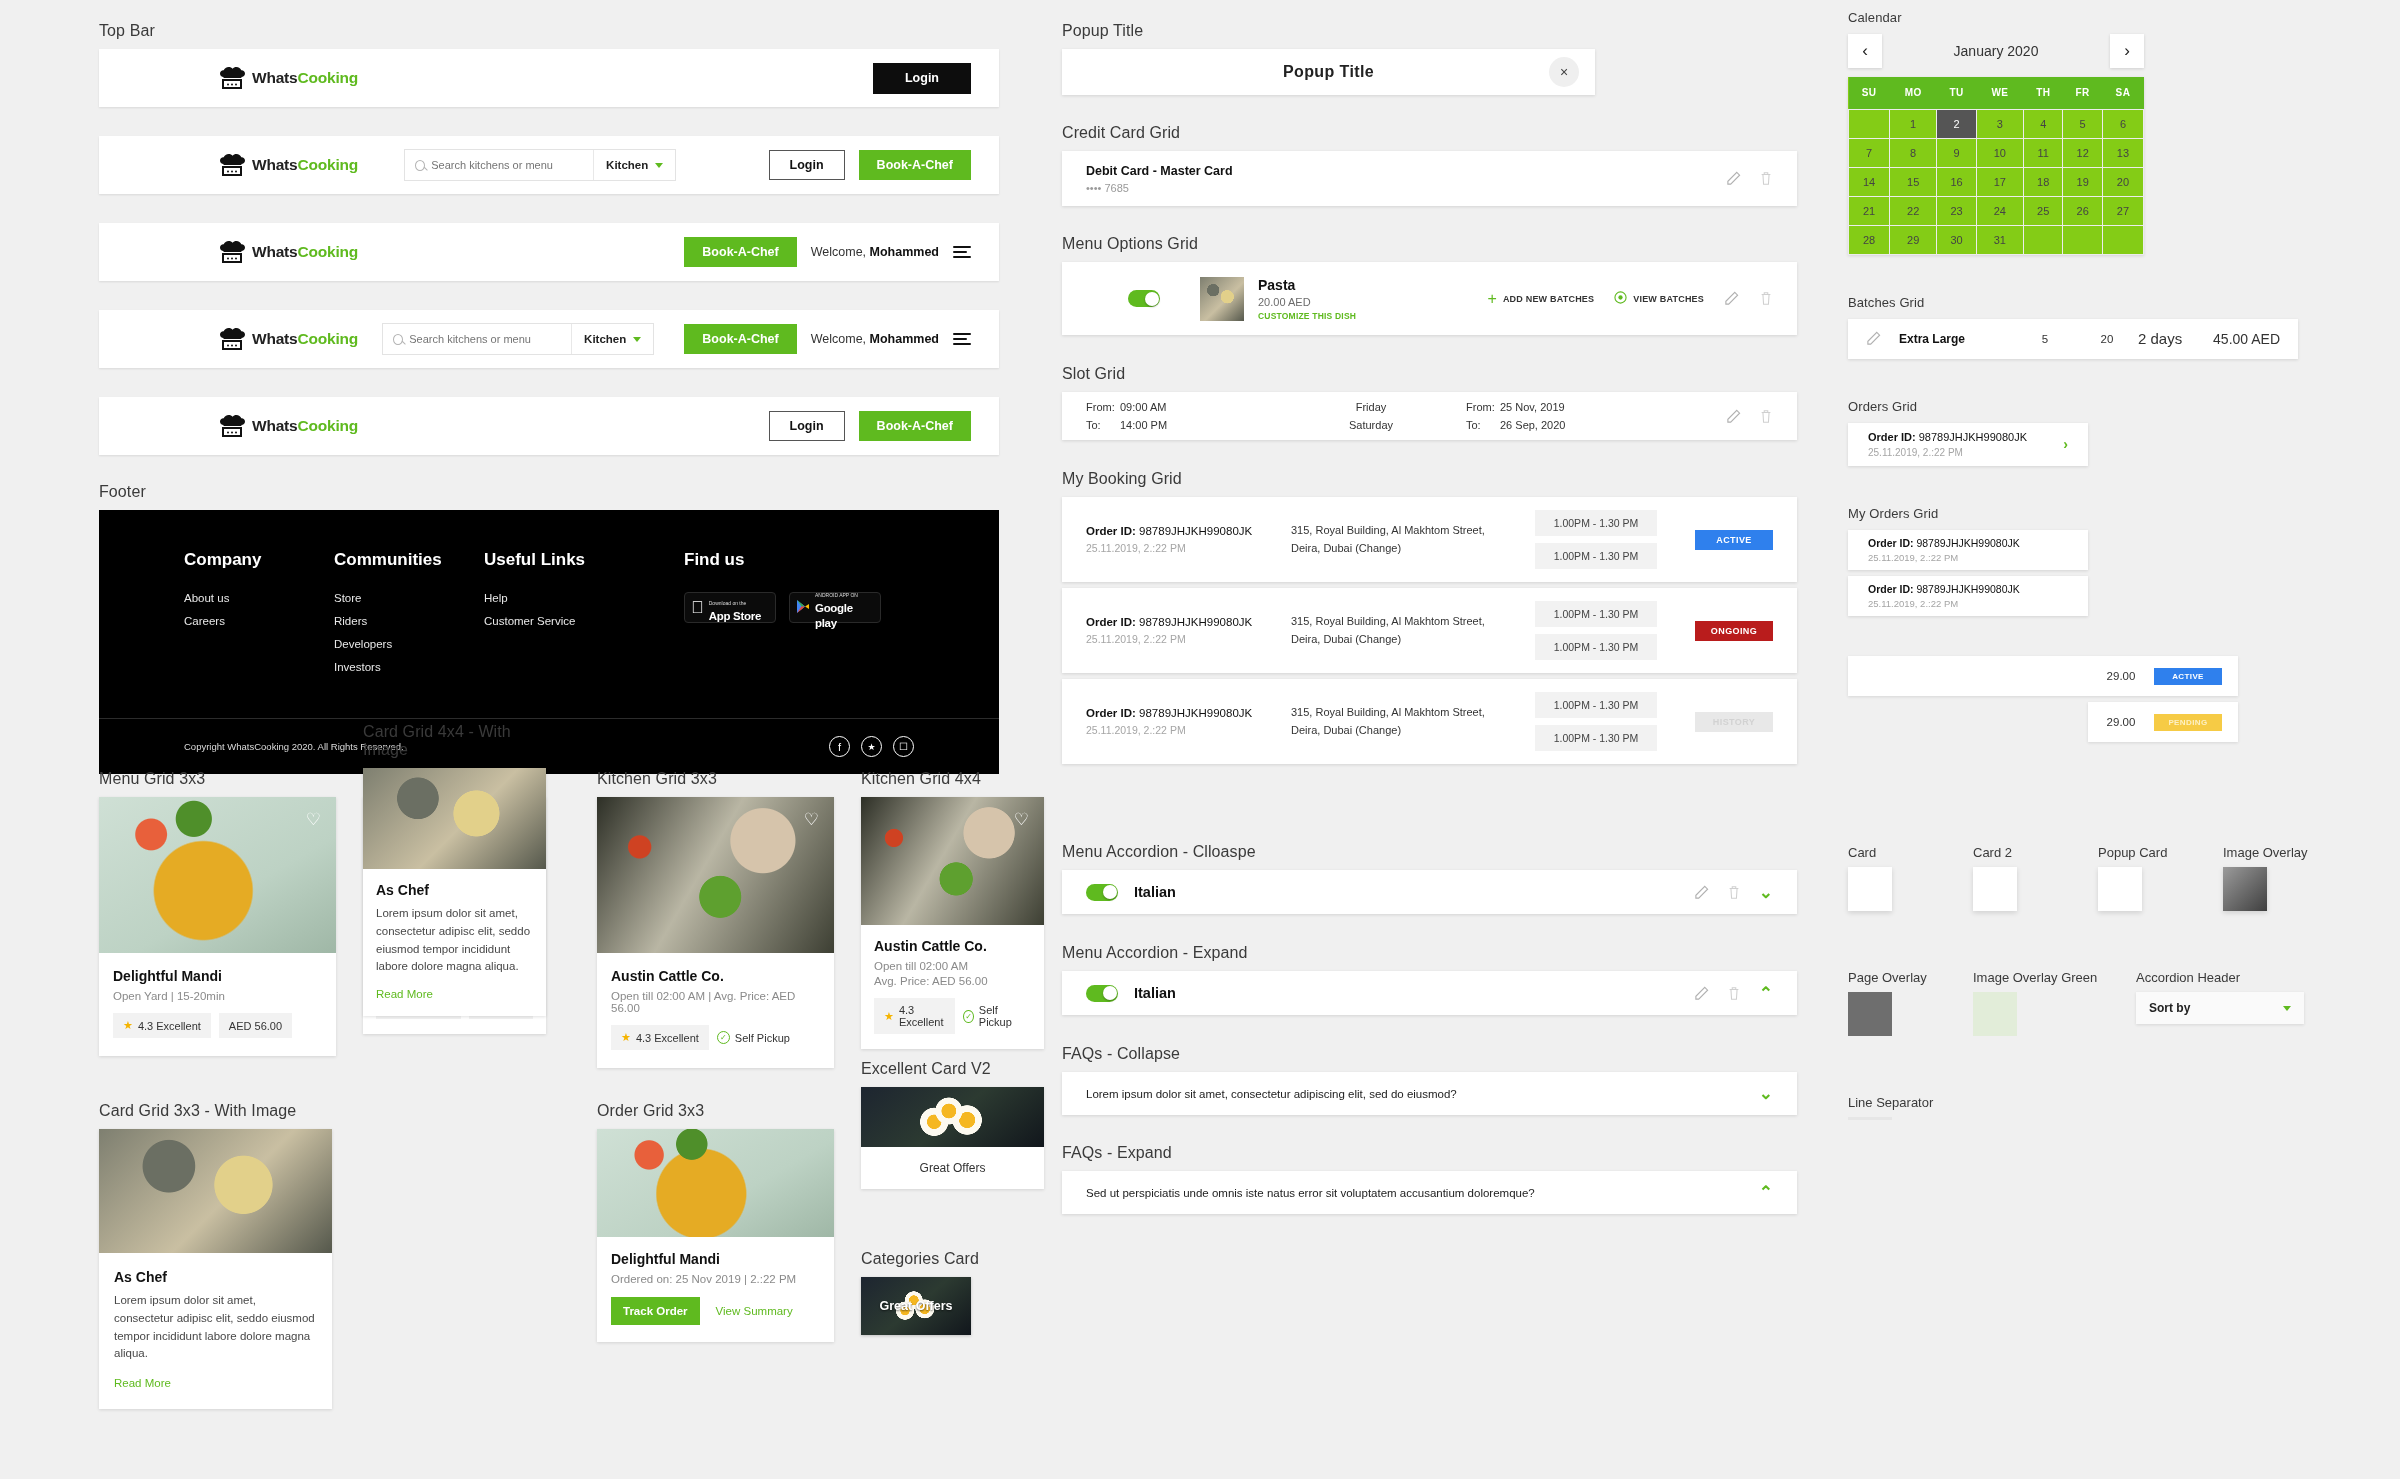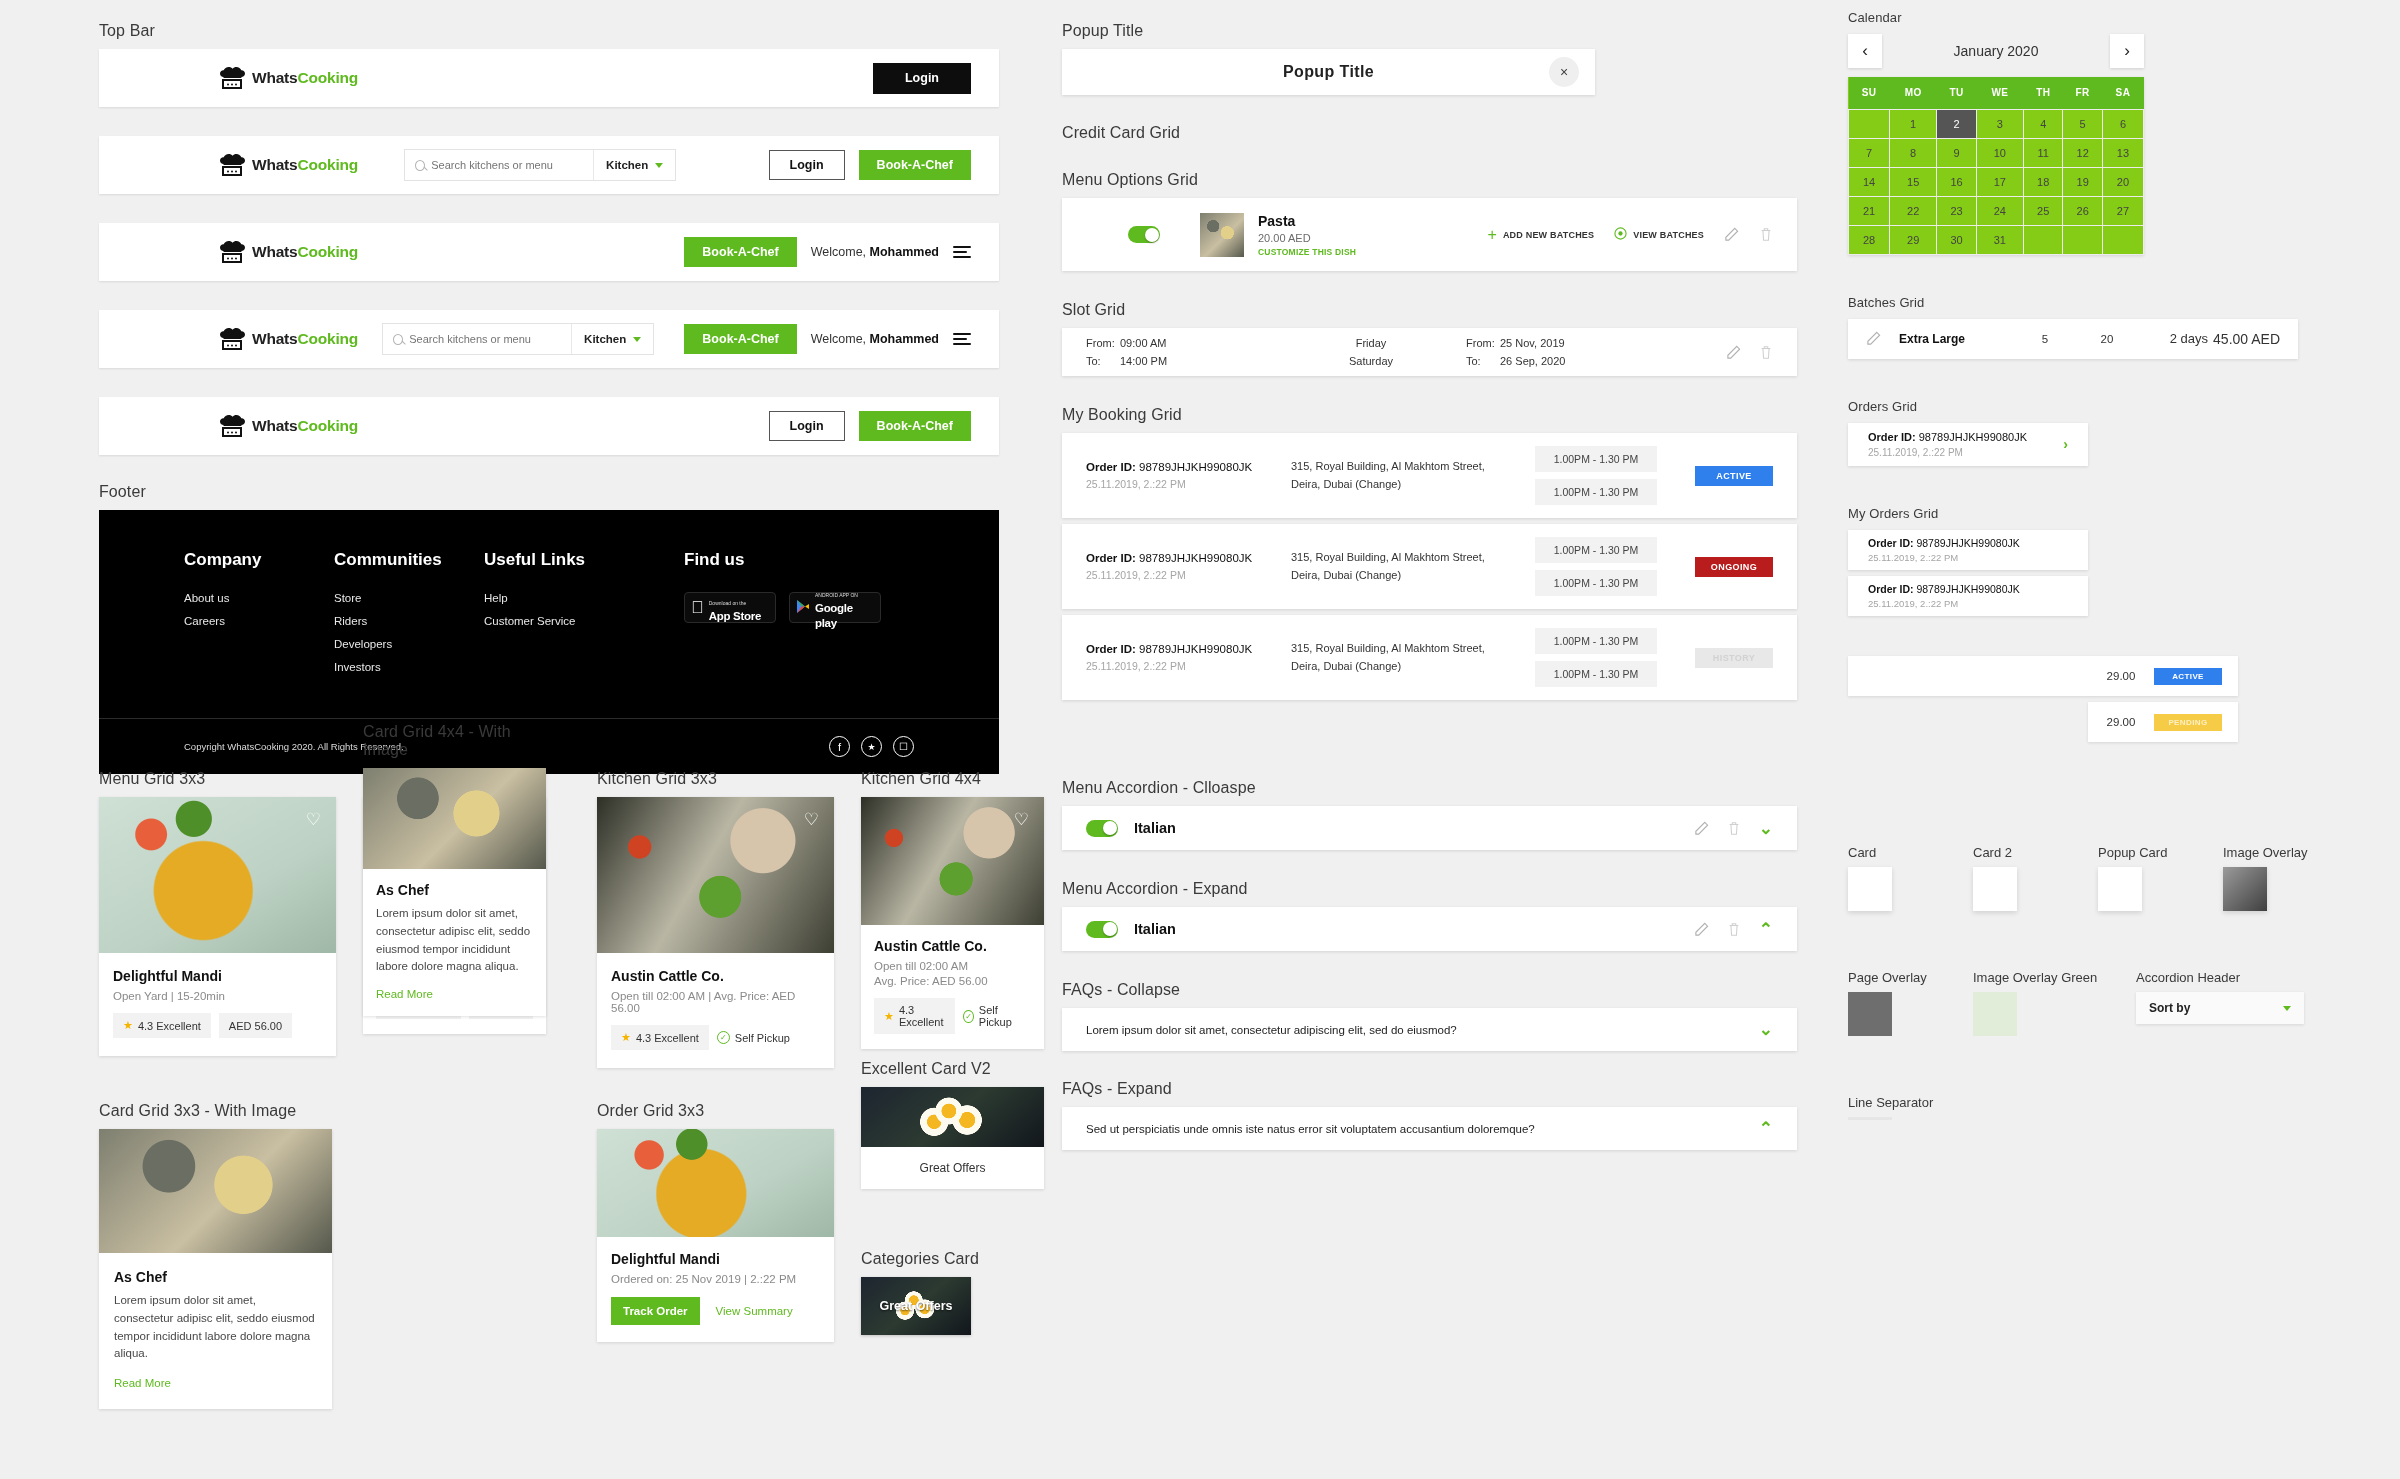--- a/index.html
+++ b/index.html
@@ -470,20 +470,34 @@
 
 <div id="colB">
 
   <div class="sec-label">Popup Title</div>
   <div class="panel popup" style="width:533px;">
     <h3>Popup  Title</h3>
     <span class="close">×</span>
   </div>
 
   <div class="sec-label" style="margin-top:29px">Credit Card Grid</div>
+  <div class="panel" style="height:55px;display:flex;align-items:center;padding:0 24px;">
+    <div>
+      <div style="font-size:12.5px;font-weight:bold;color:#111">Debit Card - Master Card</div>
+      <div style="font-size:11px;color:#9a9a9a;margin-top:4px">•••• 7685</div>
+    </div>
+    <div style="margin-left:auto;display:flex;gap:18px;align-items:center;">
+      <svg class="icon-pen" width="15" height="15" viewBox="0 0 16 16">
+          <path d="M11.5 1.5l3 3L5 14H2v-3z" fill="none" stroke="#b0b0b0" stroke-width="1.2"></path>
+        </svg>
+      <svg width="14" height="15" viewBox="0 0 16 17">
+          <path d="M3 4h10M6 4V2h4v2M4.5 4l.7 11h5.6l.7-11" fill="none" stroke="#cfcfcf" stroke-width="1.2"></path>
+        </svg>
+    </div>
+  </div>
 
   <div class="sec-label" style="margin-top:29px">Menu Options Grid</div>
   <div class="panel" style="height:73px;display:flex;align-items:center;padding:0 24px;">
     <span class="toggle" style="margin-left:42px"></span>
     <div class="ph pasta" style="width:44px;height:44px;margin-left:40px;"></div>
     <div style="margin-left:14px;">
       <div style="font-size:14px;font-weight:bold;color:#111">Pasta</div>
       <div style="font-size:11px;color:#6b6b6b;margin-top:3px">20.00 AED</div>
       <div style="font-size:8.5px;color:#5fba1f;font-weight:bold;margin-top:3px;letter-spacing:.2px">CUSTOMIZE THIS DISH</div>
     </div>
@@ -695,21 +709,21 @@
   </table>
 
   <div class="sec-label" style="font-size:13px;margin-top:40px">Batches Grid</div>
   <div class="panel" style="width:450px;height:40px;display:flex;align-items:center;padding:0 18px;">
     <svg class="icon-pen" width="14" height="14" viewBox="0 0 16 16">
         <path d="M11.5 1.5l3 3L5 14H2v-3z" fill="none" stroke="#b0b0b0" stroke-width="1.2"></path>
       </svg>
     <span style="font-size:12px;font-weight:bold;color:#111;margin-left:18px;width:115px">Extra Large</span>
     <span style="font-size:11.5px;color:#333;width:62px;text-align:center">5</span>
     <span style="font-size:11.5px;color:#333;width:62px;text-align:center">20</span>
-    <span style="font-size:13px;color:#333;width:70px;text-align:right">2 days</span>
+    <span style="font-size:15px;color:#333;width:70px;text-align:left">2 days</span>
     <span style="font-size:14px;color:#333;margin-left:auto">45.00 AED</span>
   </div>
 
   <div class="sec-label" style="font-size:13px;margin-top:40px">Orders Grid</div>
   <div class="panel" style="width:240px;height:43px;display:flex;align-items:center;padding:0 20px;">
     <div>
       <div style="font-size:11px;color:#111"><b>Order ID: </b><span>98789JHJKH99080JK</span></div>
       <div style="font-size:10px;color:#a5a5a5;margin-top:4px">25.11.2019, 2.:22 PM</div>
     </div>
     <span style="margin-left:auto;color:#5fba1f;font-size:14px;font-weight:bold">›</span>

